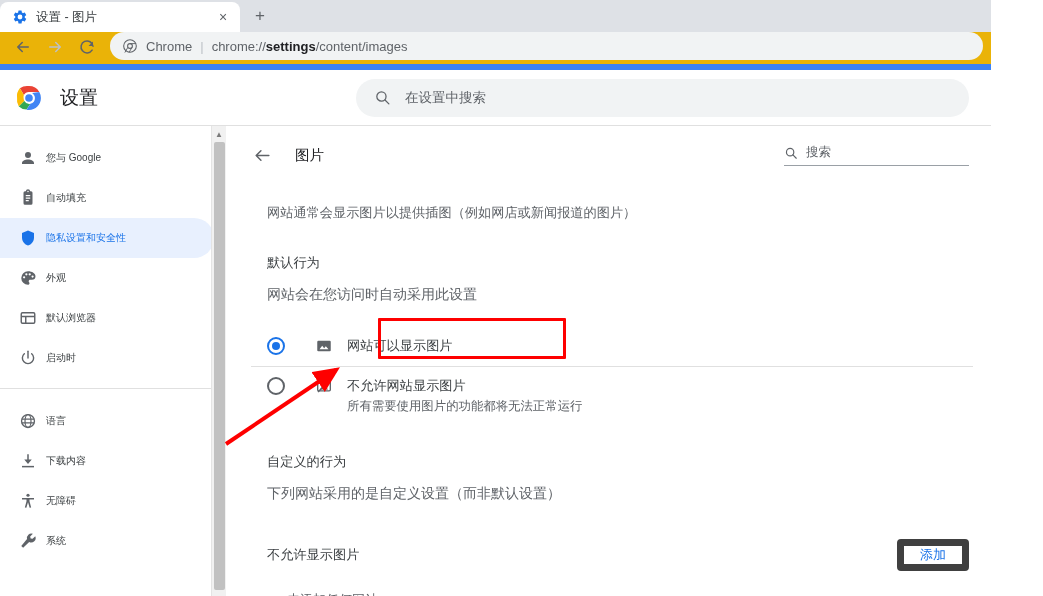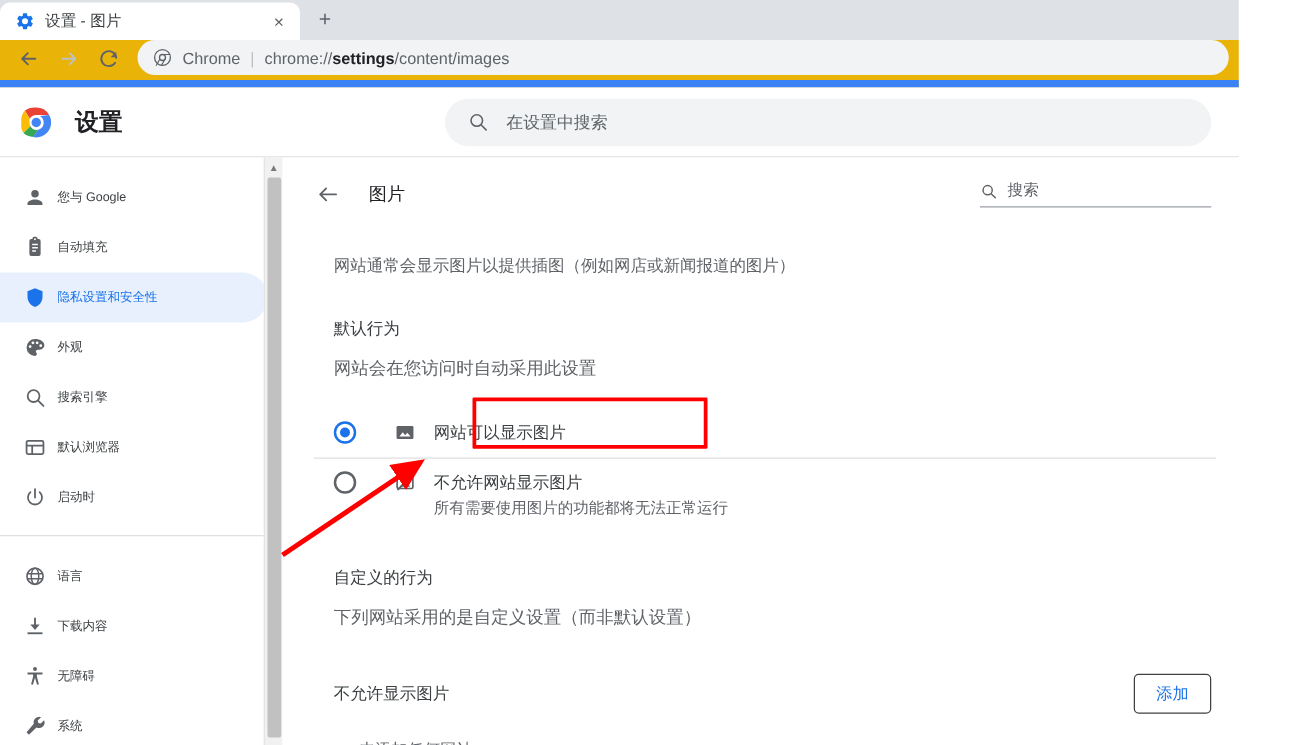--- a/index.html
+++ b/index.html
@@ -62,21 +62,21 @@
   .omni-url b { color: #202124; font-weight: 700; }
 
   
   .settings-header {
     height: 56px; background: #ffffff;
     display: flex; align-items: center; padding: 0 0 0 16px;
     border-bottom: 1px solid #e0e0e0;
   }
   .brand { display: flex; align-items: center; gap: 18px; width: 340px; }
   .brand-logo { width: 26px; height: 26px; }
-  .brand-title { font-size: 19px; color: #202124; font-weight: bold; }
+  .brand-title { font-size: 19px; color: #202124; }
   .topsearch {
     flex: 1 1 auto; height: 38px; max-width: 680px; background: #f1f3f4;
     border-radius: 19px; display: flex; align-items: center;
     gap: 14px; padding: 0 18px; margin-right: 22px;
   }
   .topsearch .mag { width: 17px; height: 17px; flex: 0 0 17px; color: #5f6368; }
   .topsearch-ph { font-size: 13.5px; color: #5f6368; }
 
   
   .body-split { display: flex; height: 470px; position: relative; }
@@ -168,21 +168,21 @@
   .row-label { font-size: 13.2px; color: #3c4043; }
   .row-sublabel { font-size: 12.4px; color: #5f6368; }
   .hr-full { height: 1px; background: #e0e0e0; margin: 0; }
 
   .custom-row {
     display: flex; align-items: center; margin-top: 36px; padding-left: 16px;
     padding-right: 4px;
   }
   .custom-row .cr-label { font-size: 13.2px; color: #3c4043; }
   .add-btn {
-    margin-left: auto; min-width: 62px; height: 32px; border: 1px solid #404040;
+    margin-left: auto; min-width: 62px; height: 32px; border: 7px solid #404040;
     border-radius: 4px; background: #fff; color: #1a73e8; font-size: 13px;
     display: flex; align-items: center; justify-content: center; padding: 0 16px;
   }
   .empty-note {
     font-size: 13px; color: #5f6368; margin-top: 20px; padding-left: 36px;
   }
 
   
   .annot { position: absolute; left: 0; top: 0; width: 1043px; height: 596px; pointer-events: none; }
   .hl-rect {
@@ -291,29 +291,20 @@
 
         <div class="nav-item">
           <span class="nav-ico">
             <svg width="18" height="18" viewBox="0 0 24 24">
                 <path fill="#5f6368" d="M12 3a9 9 0 0 0 0 18c1.1 0 2-.9 2-2 0-.5-.2-1-.6-1.4-.3-.4-.5-.8-.5-1.3 0-1.1.9-2 2-2h2.2A4.9 4.9 0 0 0 22 9.5C22 5.9 17.5 3 12 3zM6.8 12.5a1.5 1.5 0 1 1 0-3 1.5 1.5 0 0 1 0 3zm3-4a1.5 1.5 0 1 1 0-3 1.5 1.5 0 0 1 0 3zm4.5 0a1.5 1.5 0 1 1 0-3 1.5 1.5 0 0 1 0 3zm3.8 3a1.5 1.5 0 1 1 0-3 1.5 1.5 0 0 1 0 3z"></path>
               </svg>
           </span>
           <span class="nav-label">外观</span>
         </div>
 
-        <div class="nav-item">
-          <span class="nav-ico">
-            <svg width="18" height="18" viewBox="0 0 24 24">
-                <circle cx="10.5" cy="10.5" r="6.3" fill="none" stroke="#5f6368" stroke-width="1.9"></circle>
-                <path d="M15.3 15.3L21 21" stroke="#5f6368" stroke-width="1.9" stroke-linecap="round"></path>
-              </svg>
-          </span>
-          <span class="nav-label">搜索引擎</span>
-        </div>
 
         <div class="nav-item">
           <span class="nav-ico">
             <svg width="18" height="18" viewBox="0 0 24 24">
                 <rect x="3" y="5" width="18" height="14" rx="1.6" fill="none" stroke="#5f6368" stroke-width="1.9"></rect>
                 <path d="M3 10h18M9 10v9" stroke="#5f6368" stroke-width="1.9"></path>
               </svg>
           </span>
           <span class="nav-label">默认浏览器</span>
         </div>

